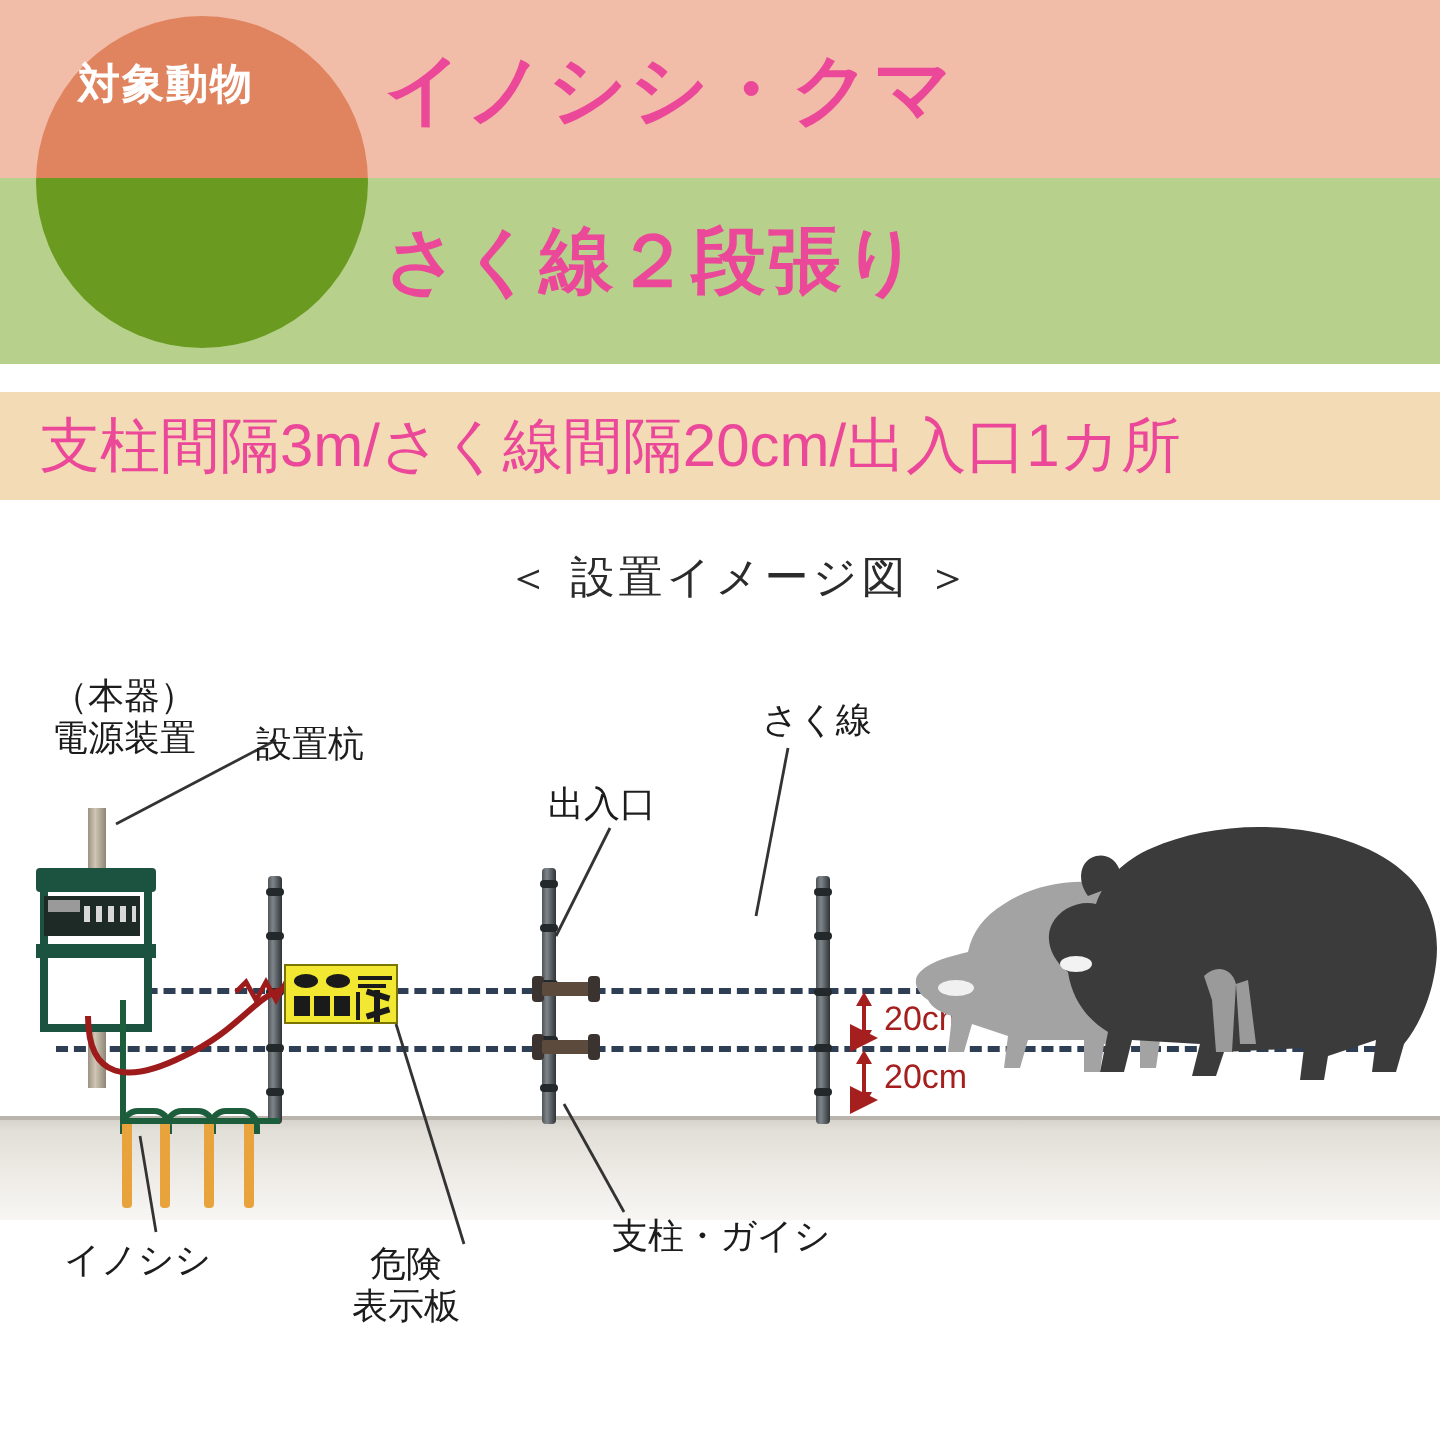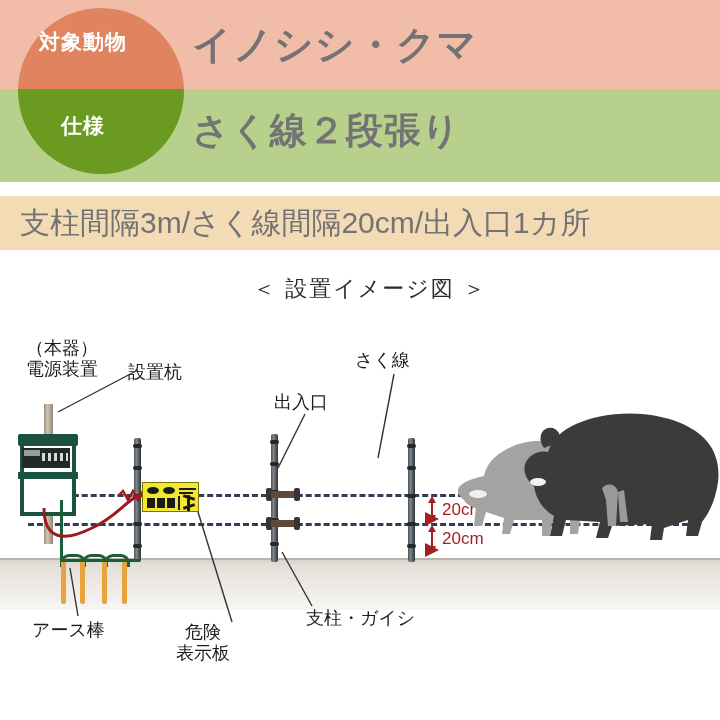--- a/index.html
+++ b/index.html
@@ -26,42 +26,42 @@
   #circle-top{position:absolute;left:0;top:0;width:166px;height:81px;background:#e0845f;}
   #circle-bot{position:absolute;left:0;top:81px;width:166px;height:85px;background:#6a9b20;}
   .circle-label{
     position:absolute;left:0;width:166px;text-align:center;
     color:#ffffff;font-size:21px;font-weight:700;letter-spacing:1px;
   }
   #lbl-animal{top:28px;}
   #lbl-spec{top:112px;}
 
   .band-value{
-    position:absolute;color:#737373;font-weight:700;
+    position:absolute;color:#ec4899;font-weight:700;
     letter-spacing:1px;white-space:nowrap;
   }
   #val-animal{left:192px;top:18px;font-size:39px;}
   #val-spec{left:192px;top:106px;font-size:37px;}
   #val-detail{left:20px;top:203px;font-size:30px;font-weight:400;letter-spacing:0px;}
 
   
   #diagram{position:absolute;left:0;top:250px;width:720px;height:470px;background:#fff;border-radius:28px;}
 
   #fig-caption{
     position:absolute;left:240px;top:24px;width:260px;text-align:center;
     font-size:22px;color:#2b2b2b;letter-spacing:2px;white-space:nowrap;
   }
 
   .dlabel{position:absolute;font-size:18px;color:#1c1c1c;line-height:1.18;white-space:nowrap;}
   .dlabel.c{text-align:center;}
 
   #lab-power{left:4px;top:88px;text-align:center;width:116px;}
   #lab-post{left:128px;top:112px;}
   #lab-gate{left:274px;top:142px;}
-  #lab-wire{left:355px;top:100px;}
+  #lab-wire{left:381px;top:100px;}
   #lab-earth{left:32px;top:370px;}
   #lab-sign{left:160px;top:372px;text-align:center;width:86px;}
   #lab-insul{left:306px;top:358px;}
 
   
   svg.leaders{position:absolute;left:0;top:0;width:720px;height:470px;overflow:visible;}
 
   
   #ground{
     position:absolute;left:0;top:308px;width:720px;height:52px;
@@ -121,21 +121,20 @@
 
   <div class="band" id="band-animal"></div>
   <div class="band" id="band-spec"></div>
   <div class="band" id="band-detail"></div>
 
   <div id="circle-wrap">
     <div id="circle-top"></div>
     <div id="circle-bot"></div>
   </div>
   <div class="circle-label" id="lbl-animal">対象動物</div>
-  <div class="circle-label" id="lbl-spec">仕様</div>
 
   <div class="band-value" id="val-animal">イノシシ・クマ</div>
   <div class="band-value" id="val-spec">さく線２段張り</div>
   <div class="band-value" id="val-detail">支柱間隔3m/さく線間隔20cm/出入口1カ所</div>
 
   <div id="diagram">
 
     <div id="fig-caption">＜ 設置イメージ図 ＞</div>
 
     <div id="ground"></div>
@@ -283,21 +282,21 @@
       <line x1="282" y1="302" x2="312" y2="356" stroke="#333" stroke-width="1.4"></line>
     </svg>
 
     <div class="dlabel c" id="lab-power">
       <div>（本器）</div>
       <div>電源装置</div>
     </div>
     <div class="dlabel" id="lab-post">設置杭</div>
     <div class="dlabel" id="lab-gate">出入口</div>
     <div class="dlabel" id="lab-wire">さく線</div>
-    <div class="dlabel" id="lab-earth">アース棒</div>
+    <div class="dlabel" id="lab-earth">イノシシ</div>
     <div class="dlabel" id="lab-insul">支柱・ガイシ</div>
     <div class="dlabel c" id="lab-sign">
       <div>危険</div>
       <div>表示板</div>
     </div>
 
   </div>
 </div>
 
 </body></html>

